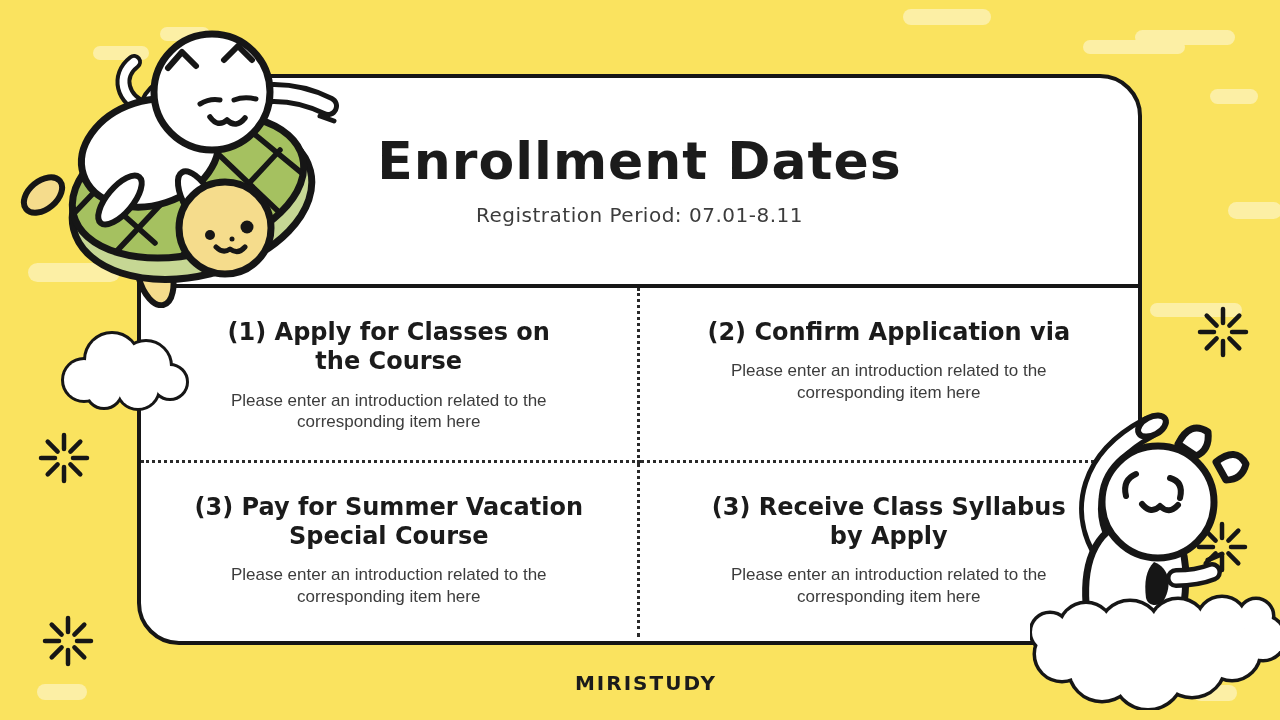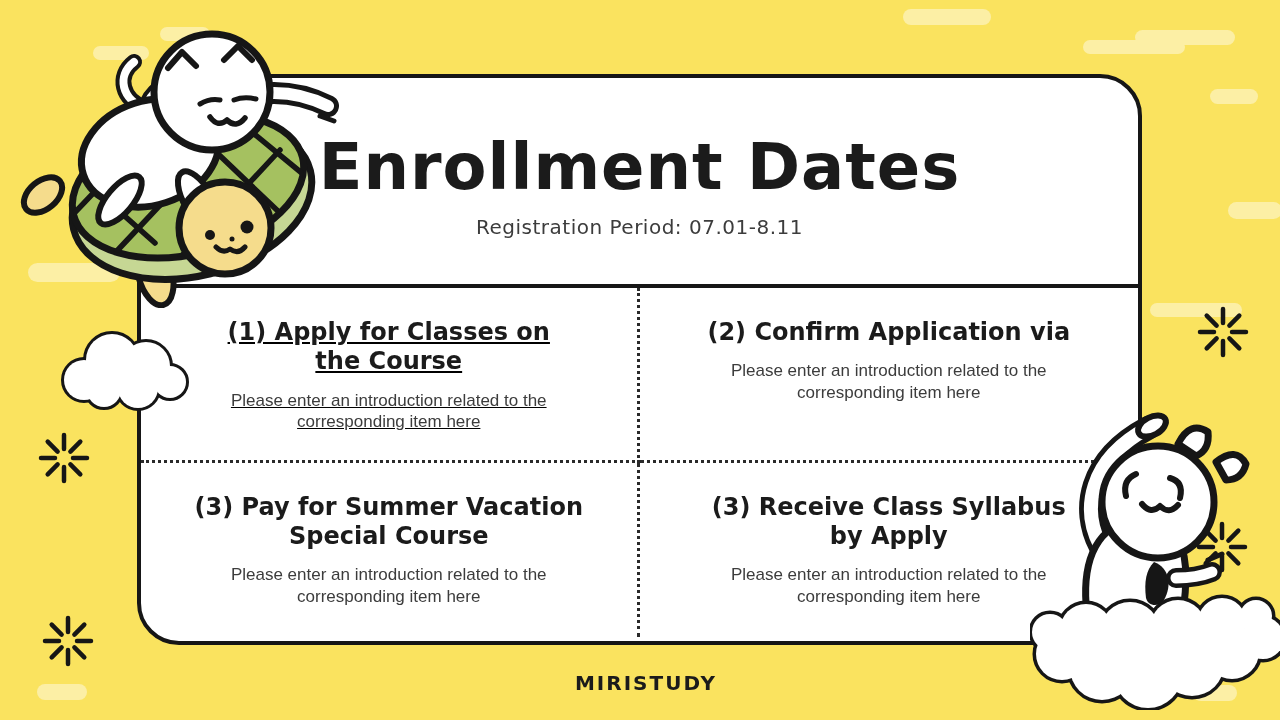--- a/index.html
+++ b/index.html
@@ -8,27 +8,27 @@
 
   
   .pill{position:absolute;border-radius:99px;background:var(--pill,#FCEFA5);z-index:1;}
 
   
   .card{position:absolute;left:137px;top:74px;width:1005px;height:571px;box-sizing:border-box;
         background:var(--card,#FFFFFF);border:4px solid var(--outline,#161616);border-radius:42px;
         overflow:hidden;z-index:2;}
   .card-header{height:210px;box-sizing:border-box;padding-top:56px;text-align:center;
                border-bottom:4px solid var(--outline,#161616);}
-  .title{margin:0;font-family:"DejaVu Sans",sans-serif;font-weight:bold;font-size:64px;line-height:1.05;
+  .title{margin:0;font-family:"DejaVu Sans",sans-serif;font-weight:bold;font-size:52px;line-height:1.05;
          letter-spacing:1px;color:var(--title-ink,#1B1B1B);}
   .subtitle{margin:14px 0 0 0;font-family:"DejaVu Sans",sans-serif;font-size:20px;color:var(--body-ink,#3C3C3C);letter-spacing:.5px;}
 
   .grid{display:grid;grid-template-columns:1fr 1fr;grid-template-rows:1fr 1fr;height:349px;}
   .cell{box-sizing:border-box;padding:30px 28px 0 28px;text-align:center;}
-  .cell.tl{border-right:3px dotted var(--divider-ink,#2A2A2A);border-bottom:3px dotted var(--divider-ink,#2A2A2A);text-decoration:underline;}
+  .cell.tl{border-right:3px dotted var(--divider-ink,#2A2A2A);border-bottom:3px dotted var(--divider-ink,#2A2A2A);}
   .cell.tr{border-bottom:3px dotted var(--divider-ink,#2A2A2A);}
   .cell.bl{border-right:3px dotted var(--divider-ink,#2A2A2A);}
   .cell-title{margin:0;font-family:"DejaVu Sans",sans-serif;font-weight:bold;font-size:24px;line-height:1.22;
               color:var(--title-ink,#1B1B1B);}
   .cell-title .line{display:block;}
   .cell-desc{margin:13px auto 0 auto;max-width:400px;font-size:17px;line-height:1.28;color:var(--body-ink,#3C3C3C);}
 
   
   .deco{position:absolute;z-index:3;}
   .illo-turtle{left:20px;top:28px;width:330px;height:280px;}

